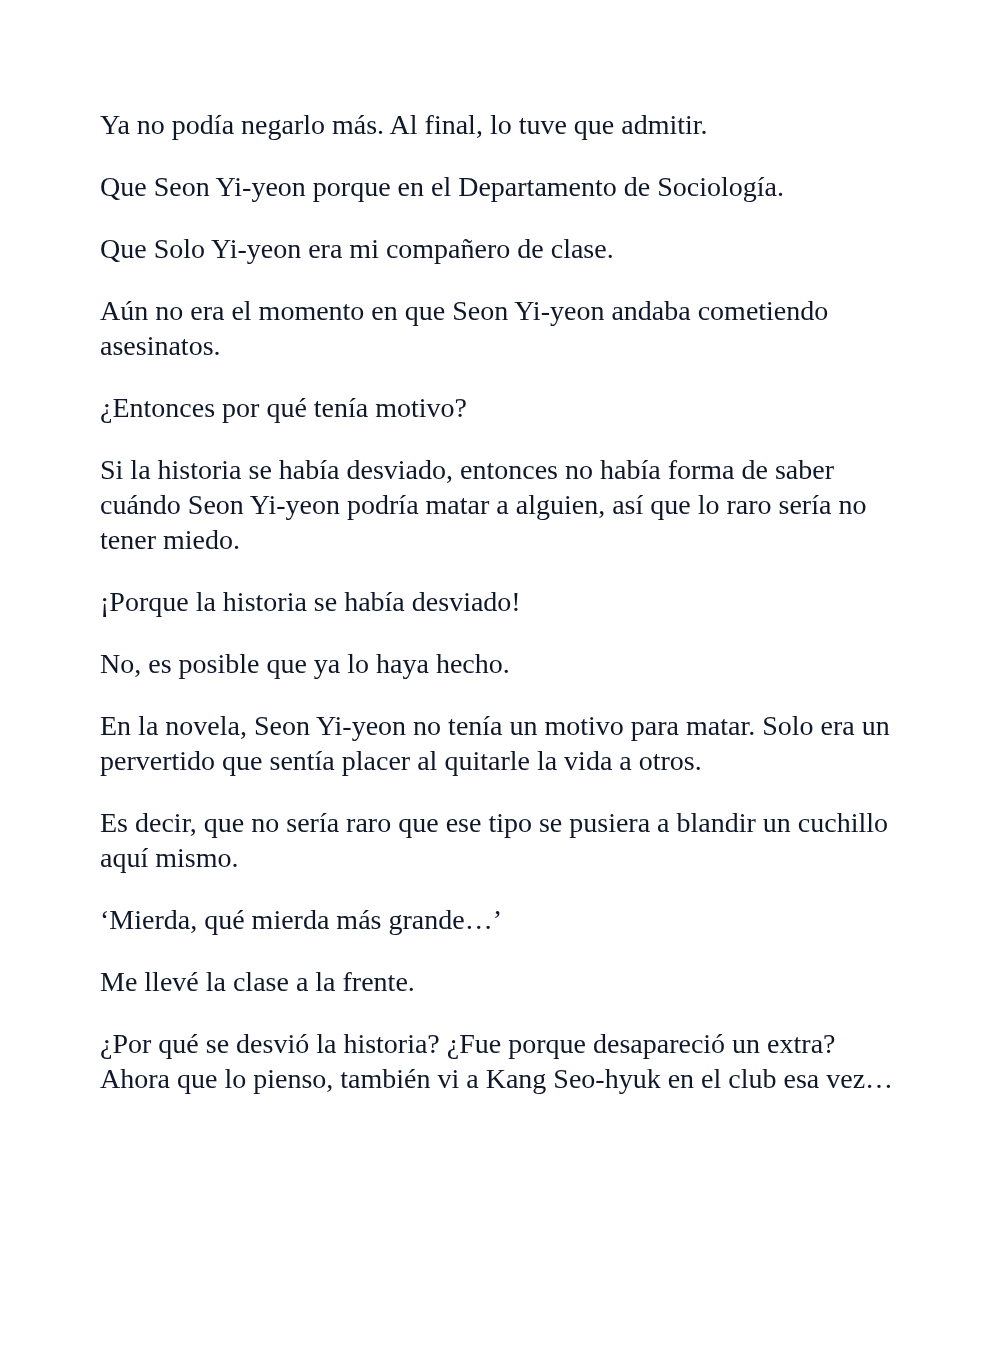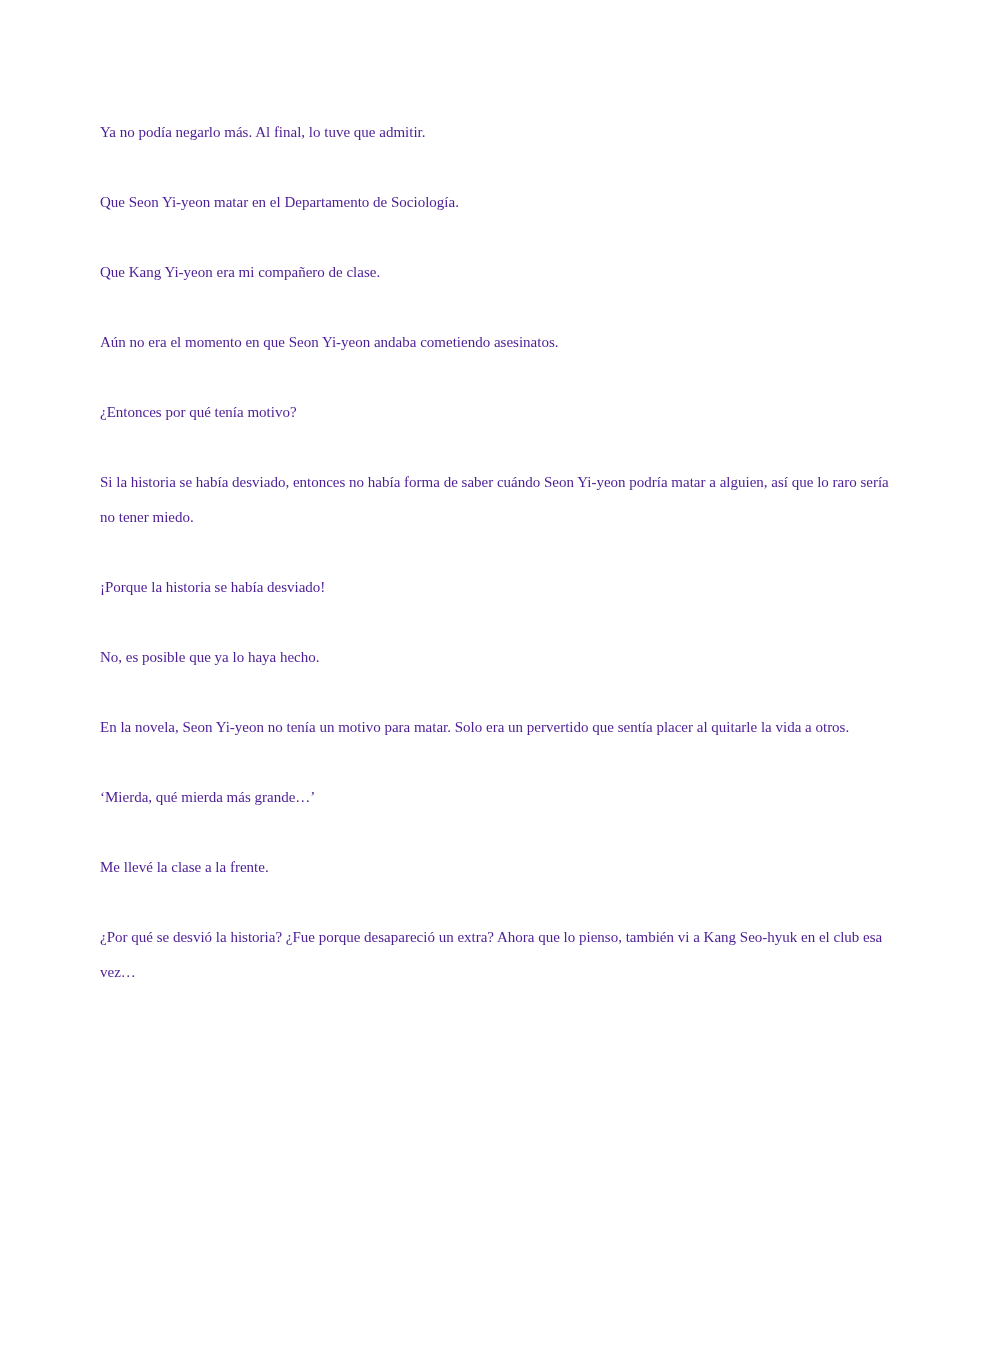--- a/index.html
+++ b/index.html
@@ -16,41 +16,42 @@
     box-sizing: border-box;
     width: 1000px;
     height: 1350px;
     padding: 80px 100px 0 100px;
   }
   .text-content {
     width: 800px;
   }
   .text-content p {
     font-family: "Liberation Serif", "DejaVu Serif", serif;
-    font-size: 15px;
+    font-size: 28px;
     line-height: 35px;
     font-weight: 400;
-    color: #4c1d95;
-    margin: 35px 0;
+    color: #0f172a;
+    margin: 27px 0;
     padding: 0;
     text-align: left;
   }
 </style>
 </head>
 <body style="background-color: rgb(255, 255, 255);">
 
 <div class="page">
   <div class="text-content" style="color: rgb(51, 51, 51);">
 
   <p>Ya no podía negarlo más. Al final, lo tuve que admitir.</p>
-      <p>Que Seon Yi-yeon matar en el Departamento de Sociología.</p>
-      <p>Que Kang Yi-yeon era mi compañero de clase.</p>
+      <p>Que Seon Yi-yeon porque en el Departamento de Sociología.</p>
+      <p>Que Solo Yi-yeon era mi compañero de clase.</p>
       <p>Aún no era el momento en que Seon Yi-yeon andaba cometiendo asesinatos.</p>
       <p>¿Entonces por qué tenía motivo?</p>
       <p>Si la historia se había desviado, entonces no había forma de saber cuándo Seon Yi-yeon podría matar a alguien, así que lo raro sería no tener miedo.</p>
       <p>¡Porque la historia se había desviado!</p>
       <p>No, es posible que ya lo haya hecho.</p>
       <p>En la novela, Seon Yi-yeon no tenía un motivo para matar. Solo era un pervertido que sentía placer al quitarle la vida a otros.</p>
+      <p>Es decir, que no sería raro que ese tipo se pusiera a blandir un cuchillo aquí mismo.</p>
       <p>‘Mierda, qué mierda más grande…’</p>
       <p>Me llevé la clase a la frente.</p>
       <p>¿Por qué se desvió la historia? ¿Fue porque desapareció un extra? Ahora que lo pienso, también vi a Kang Seo-hyuk en el club esa vez…</p>
     </div>
 </div>
 
 </body></html>

